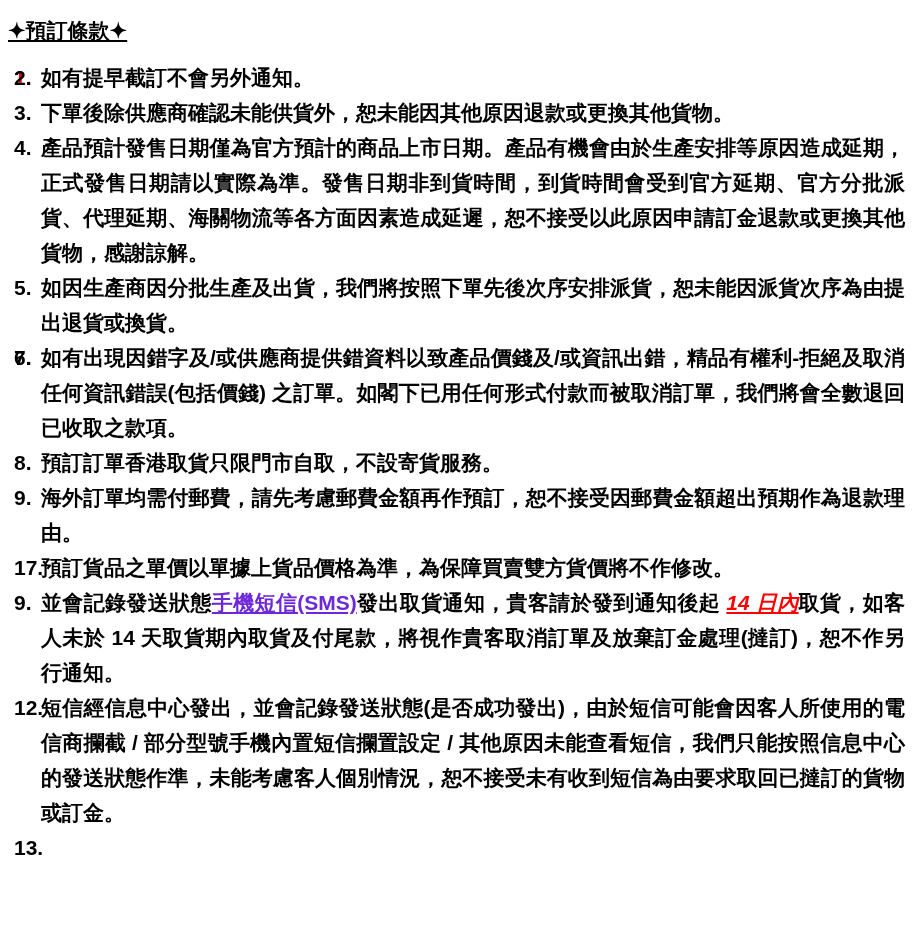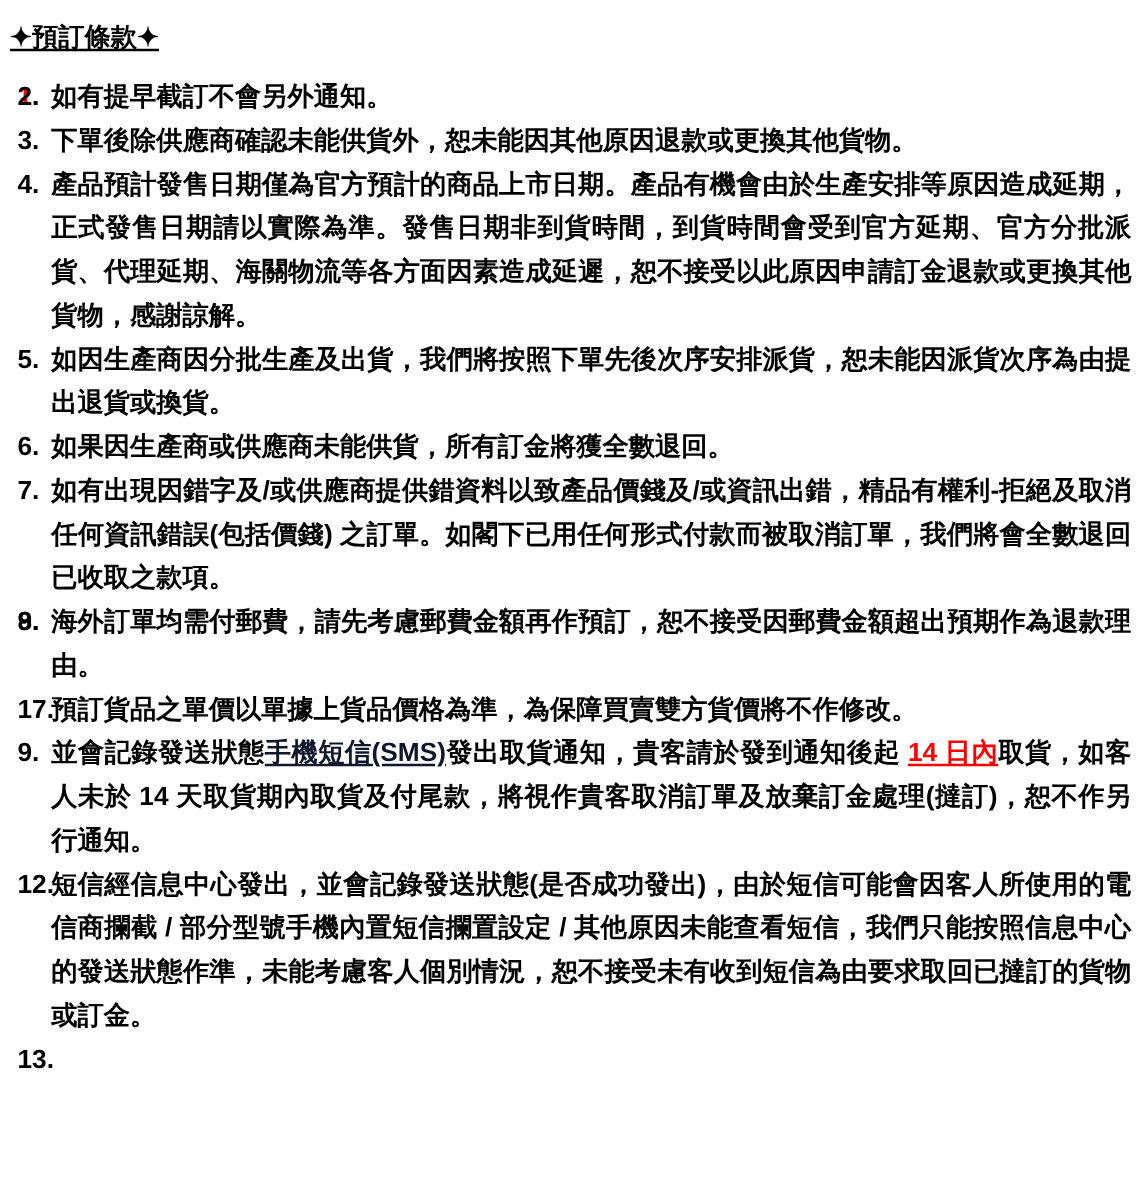--- a/index.html
+++ b/index.html
@@ -55,24 +55,24 @@
 <div class="doc">
   <div>
     <span class="heading">✦預訂條款✦</span>
   </div>
   <ol class="terms" id="terms-list">
       <li class="term" style="color: rgb(255, 0, 0);"><span class="num">1.</span></li>
       <li class="term"><span class="num">2.</span><span class="seg-default">如有提早截訂不會另外通知。</span></li>
       <li class="term"><span class="num">3.</span><span class="seg-default">下單後除供應商確認未能供貨外，恕未能因其他原因退款或更換其他貨物。</span></li>
       <li class="term"><span class="num">4.</span><span class="seg-default">產品預計發售日期僅為官方預計的商品上市日期。產品有機會由於生產安排等原因造成延期，正式發售日期請以實際為準。發售日期非到貨時間，到貨時間會受到官方延期、官方分批派貨、代理延期、海關物流等各方面因素造成延遲，恕不接受以此原因申請訂金退款或更換其他貨物，感謝諒解。</span></li>
       <li class="term"><span class="num">5.</span><span class="seg-default">如因生產商因分批生產及出貨，我們將按照下單先後次序安排派貨，恕未能因派貨次序為由提出退貨或換貨。</span></li>
-      <li class="term"><span class="num">6.</span><span class="seg-default">如果因生產商或供應商未能供貨，所有訂金將獲全數退回。</span></li>
+      <li class="term"><span class="num">6.</span></li>
       <li class="term"><span class="num">7.</span><span class="seg-default">如有出現因錯字及/或供應商提供錯資料以致產品價錢及/或資訊出錯，精品有權利-拒絕及取消任何資訊錯誤(包括價錢) 之訂單。如閣下已用任何形式付款而被取消訂單，我們將會全數退回已收取之款項。</span></li>
-      <li class="term"><span class="num">8.</span></li>
+      <li class="term"><span class="num">8.</span><span class="seg-default">預訂訂單香港取貨只限門市自取，不設寄貨服務。</span></li>
       <li class="term"><span class="num">9.</span><span class="seg-default">海外訂單均需付郵費，請先考慮郵費金額再作預訂，恕不接受因郵費金額超出預期作為退款理由。</span></li>
       <li class="term"><span class="num">17.</span><span class="seg-default">預訂貨品之單價以單據上貨品價格為準，為保障買賣雙方貨價將不作修改。</span></li>
-      <li class="term"><span class="num">9.</span><span class="seg-default">並會記錄發送狀態</span><span class="seg-alert" style="color: #0f172a; margin-top: 16px;">手機短信(SMS)</span><span class="seg-default">發出取貨通知，貴客請於發到通知後起 </span><span class="seg-alert" style="color: rgb(255, 0, 0);">14 日內</span><span class="seg-default">取貨，如客人未於 14 天取貨期內取貨及付尾款，將視作貴客取消訂單及放棄訂金處理(撻訂)，恕不作另行通知。</span></li>
+      <li class="term"><span class="num">9.</span><span class="seg-default">並會記錄發送狀態</span><span class="seg-alert" style="color: #6d28d9; margin-top: 16px;">手機短信(SMS)</span><span class="seg-default">發出取貨通知，貴客請於發到通知後起 </span><span class="seg-alert" style="color: rgb(255, 0, 0); font-style: italic;">14 日內</span><span class="seg-default">取貨，如客人未於 14 天取貨期內取貨及付尾款，將視作貴客取消訂單及放棄訂金處理(撻訂)，恕不作另行通知。</span></li>
       <li class="term"><span class="num">12.</span><span class="seg-default">短信經信息中心發出，並會記錄發送狀態(是否成功發出)，由於短信可能會因客人所使用的電信商攔截 / 部分型號手機內置短信攔置設定 / 其他原因未能查看短信，我們只能按照信息中心的發送狀態作準，未能考慮客人個別情況，恕不接受未有收到短信為由要求取回已撻訂的貨物或訂金。</span></li>
       <li class="term">
         <span class="num">13.</span>
       </li>
     </ol>
 </div>
 
 </body></html>

